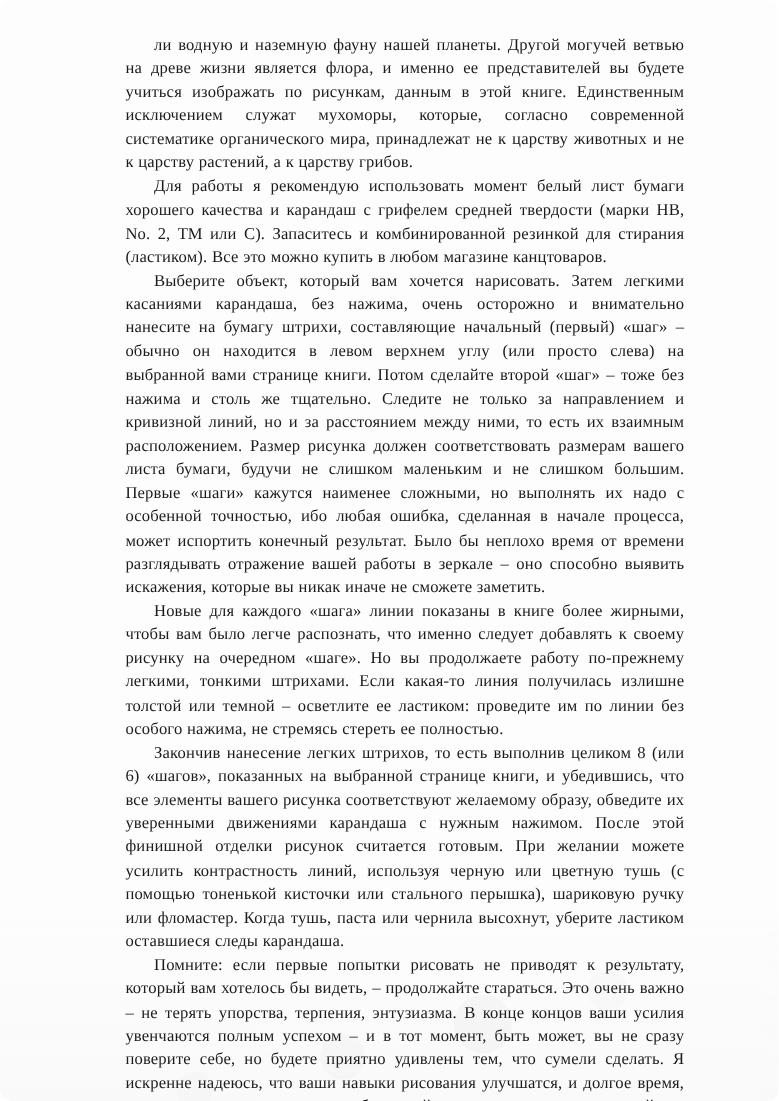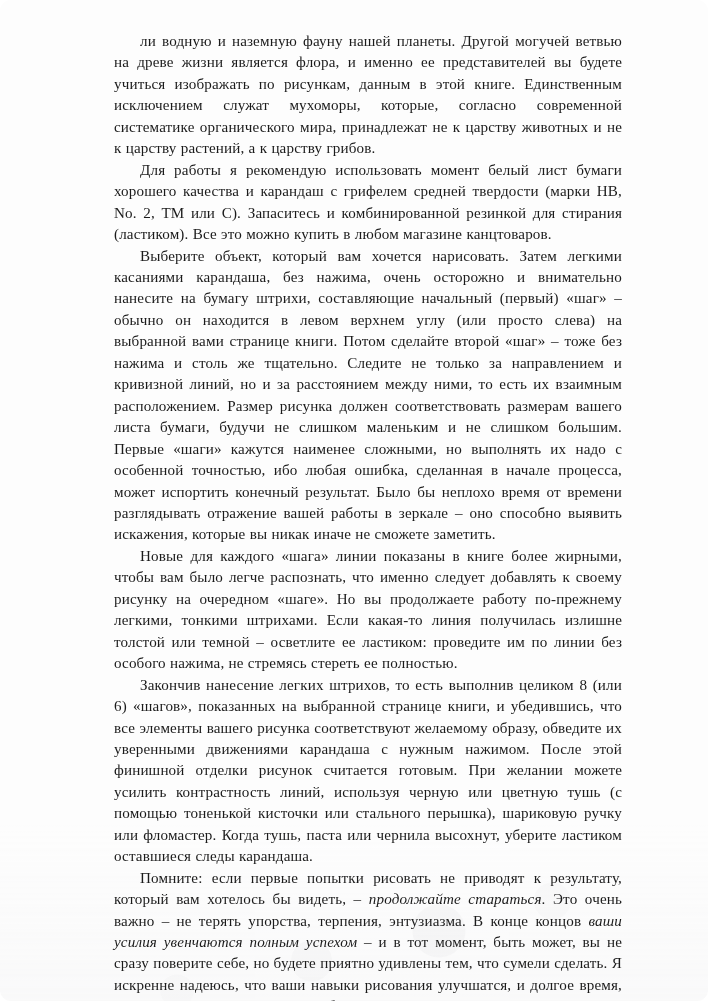--- a/index.html
+++ b/index.html
@@ -42,21 +42,20 @@
     margin: 0;
     text-align: justify;
     text-indent: 26px;
     font-size: 15.1px;
     line-height: 21.45px;
     letter-spacing: 0.01em;
     word-spacing: 0.02em;
     -webkit-font-smoothing: antialiased;
   }
   .em {
-    font-style: italic;
   }
 </style>
 </head>
 <body>
 
 <div id="page">
 
   <div id="scan-texture"></div>
 
   <div id="text-column">

